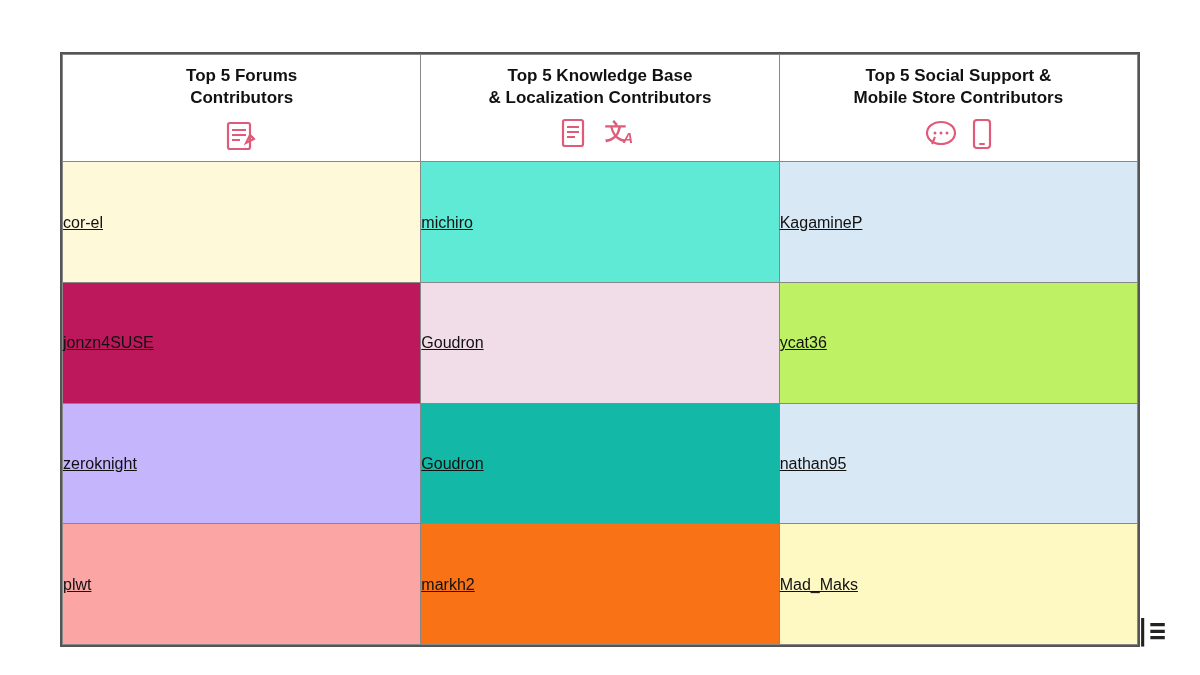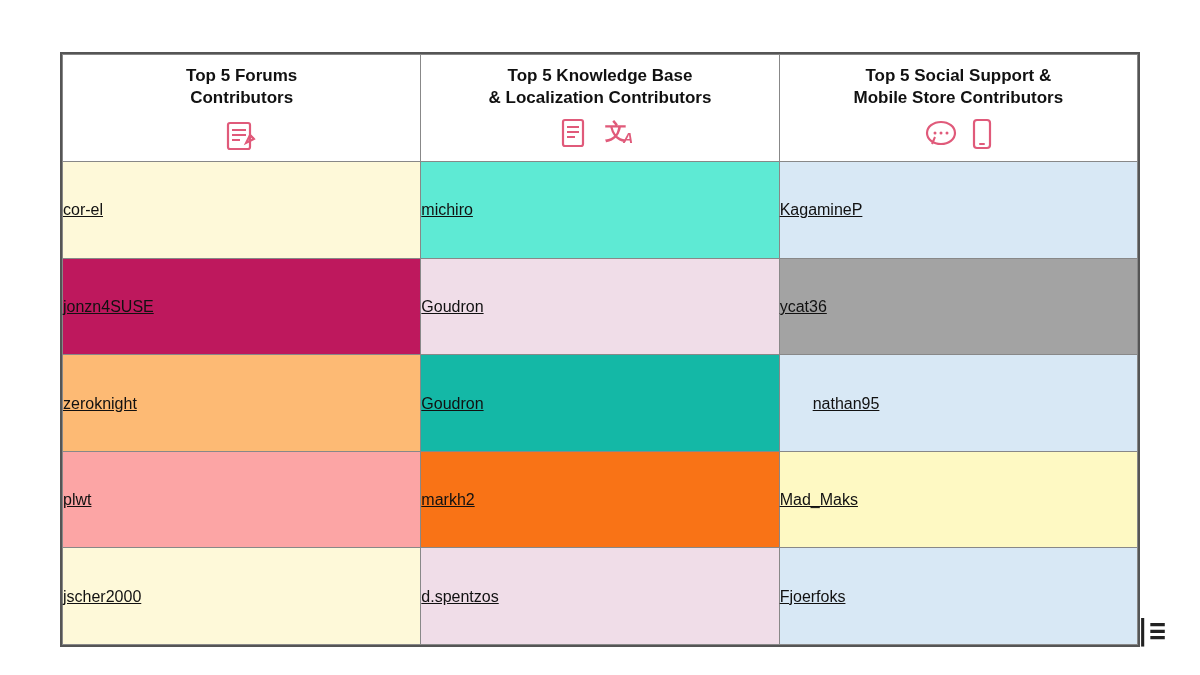--- a/index.html
+++ b/index.html
@@ -190,34 +190,29 @@
     </thead>
     <tbody id="table-body">
     <tr>
           <td style="background: rgb(254, 249, 217);"><span class="contributor">cor-el</span></td>
           <td style="background: #5eead4;"><span class="contributor">michiro</span></td>
           <td style="background: rgb(216, 232, 245); margin-top: 15px;"><span class="contributor">KagamineP</span></td>
         </tr>
         <tr>
           <td style="background: #be185d; margin-top: 24px;"><span class="contributor">jonzn4SUSE</span></td>
           <td style="background: rgb(240, 221, 232);"><span class="contributor">Goudron</span></td>
-          <td style="background: #a3a3a3;"><span class="contributor">ycat36</span></td>
+          <td style="background: #bef264;"><span class="contributor">ycat36</span></td>
         </tr>
         <tr>
-          <td style="background: #fdba74;"><span class="contributor">zeroknight</span></td>
+          <td style="background: #c4b5fd;"><span class="contributor">zeroknight</span></td>
           <td style="background: #14b8a6;"><span class="contributor">Goudron</span></td>
-          <td style="background: rgb(216, 232, 245); padding-left: 33px;"><span class="contributor">nathan95</span></td>
+          <td style="background: rgb(216, 232, 245);"><span class="contributor">nathan95</span></td>
         </tr>
         <tr>
           <td style="background: #fca5a5;"><span class="contributor">plwt</span></td>
           <td style="background: #f97316;"><span class="contributor">markh2</span></td>
           <td style="background: #fef9c3;"><span class="contributor">Mad_Maks</span></td>
         </tr>
-        <tr>
-          <td style="background: rgb(254, 249, 217);"><span class="contributor">jscher2000</span></td>
-          <td style="background: rgb(240, 221, 232);"><span class="contributor">d.spentzos</span></td>
-          <td style="background: rgb(216, 232, 245);"><span class="contributor">Fjoerfoks</span></td>
-        </tr>
       </tbody>
   </table>
 </div>
 
 <div class="watermark">|≡</div>
 
 </body></html>

